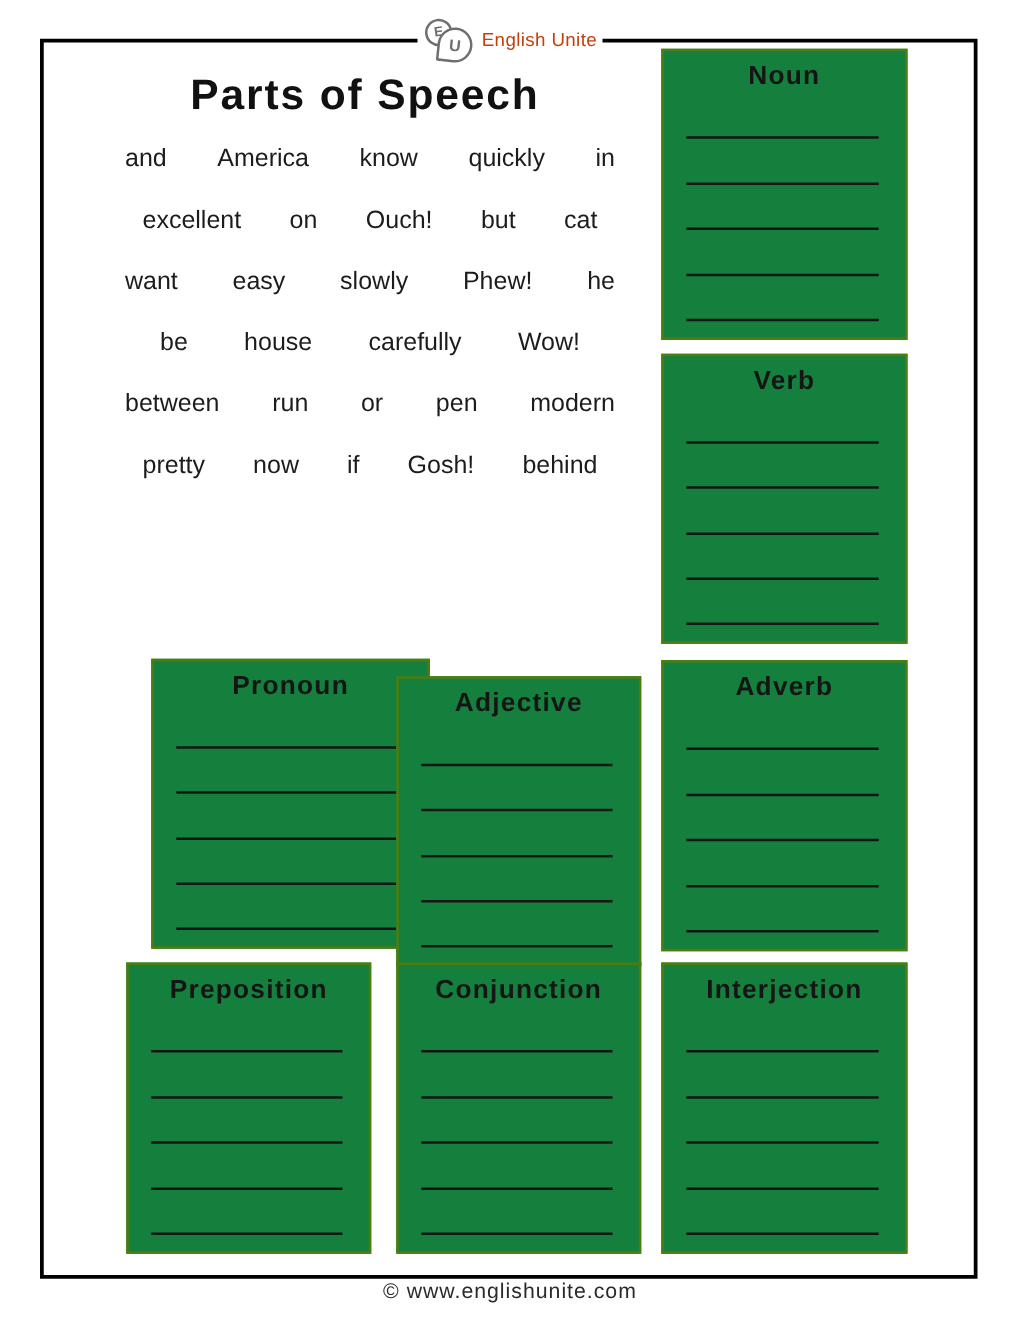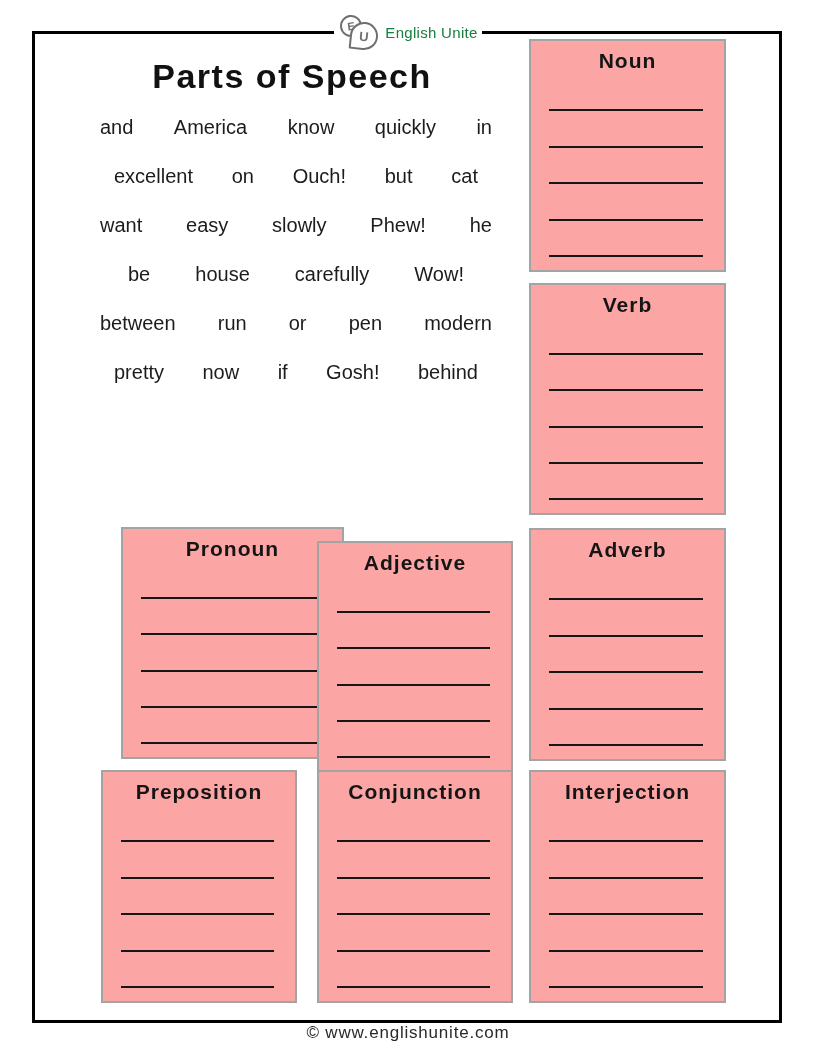--- a/index.html
+++ b/index.html
@@ -36,21 +36,21 @@
     left:2px;top:1px;width:18px;height:18px;
     border-radius:55% 55% 10% 55%;
     font-size:11px;transform:rotate(-8deg);
   }
   .leaf-u{
     left:12px;top:8px;width:24px;height:24px;
     border-radius:55% 55% 55% 5%;
     font-size:13px;transform:rotate(6deg);
   }
   .brand-name{
-    color:#15803d;font-size:15px;letter-spacing:0.3px;
+    color:#c2410c;font-size:15px;letter-spacing:0.3px;
     white-space:nowrap;
   }
   
   .title{
     position:absolute;
     left:96px;top:52px;width:392px;height:48px;
     line-height:48px;text-align:center;
     font-size:34px;font-weight:bold;letter-spacing:1.5px;
     color:#111111;
   }
@@ -62,22 +62,22 @@
   .wb-row{
     height:49px;
     display:flex;align-items:center;justify-content:space-between;
     font-size:20px;color:#1c1c1c;
   }
   .wb-row.inset-sm{padding:0 14px;}
   .wb-row.inset-md{padding:0 28px;}
   
   .box{
     position:absolute;
-    border:2px solid #a3a3a3;
-    background:#fca5a5;
+    border:2px solid #4d7c0f;
+    background:#15803d;
     box-sizing:border-box;
   }
   .box-label{
     position:absolute;left:0;right:0;top:8px;
     text-align:center;
     font-size:21px;font-weight:bold;letter-spacing:1px;
     color:#151515;
   }
   .box-lines{
     position:absolute;left:18px;right:21px;top:68px;bottom:13px;

